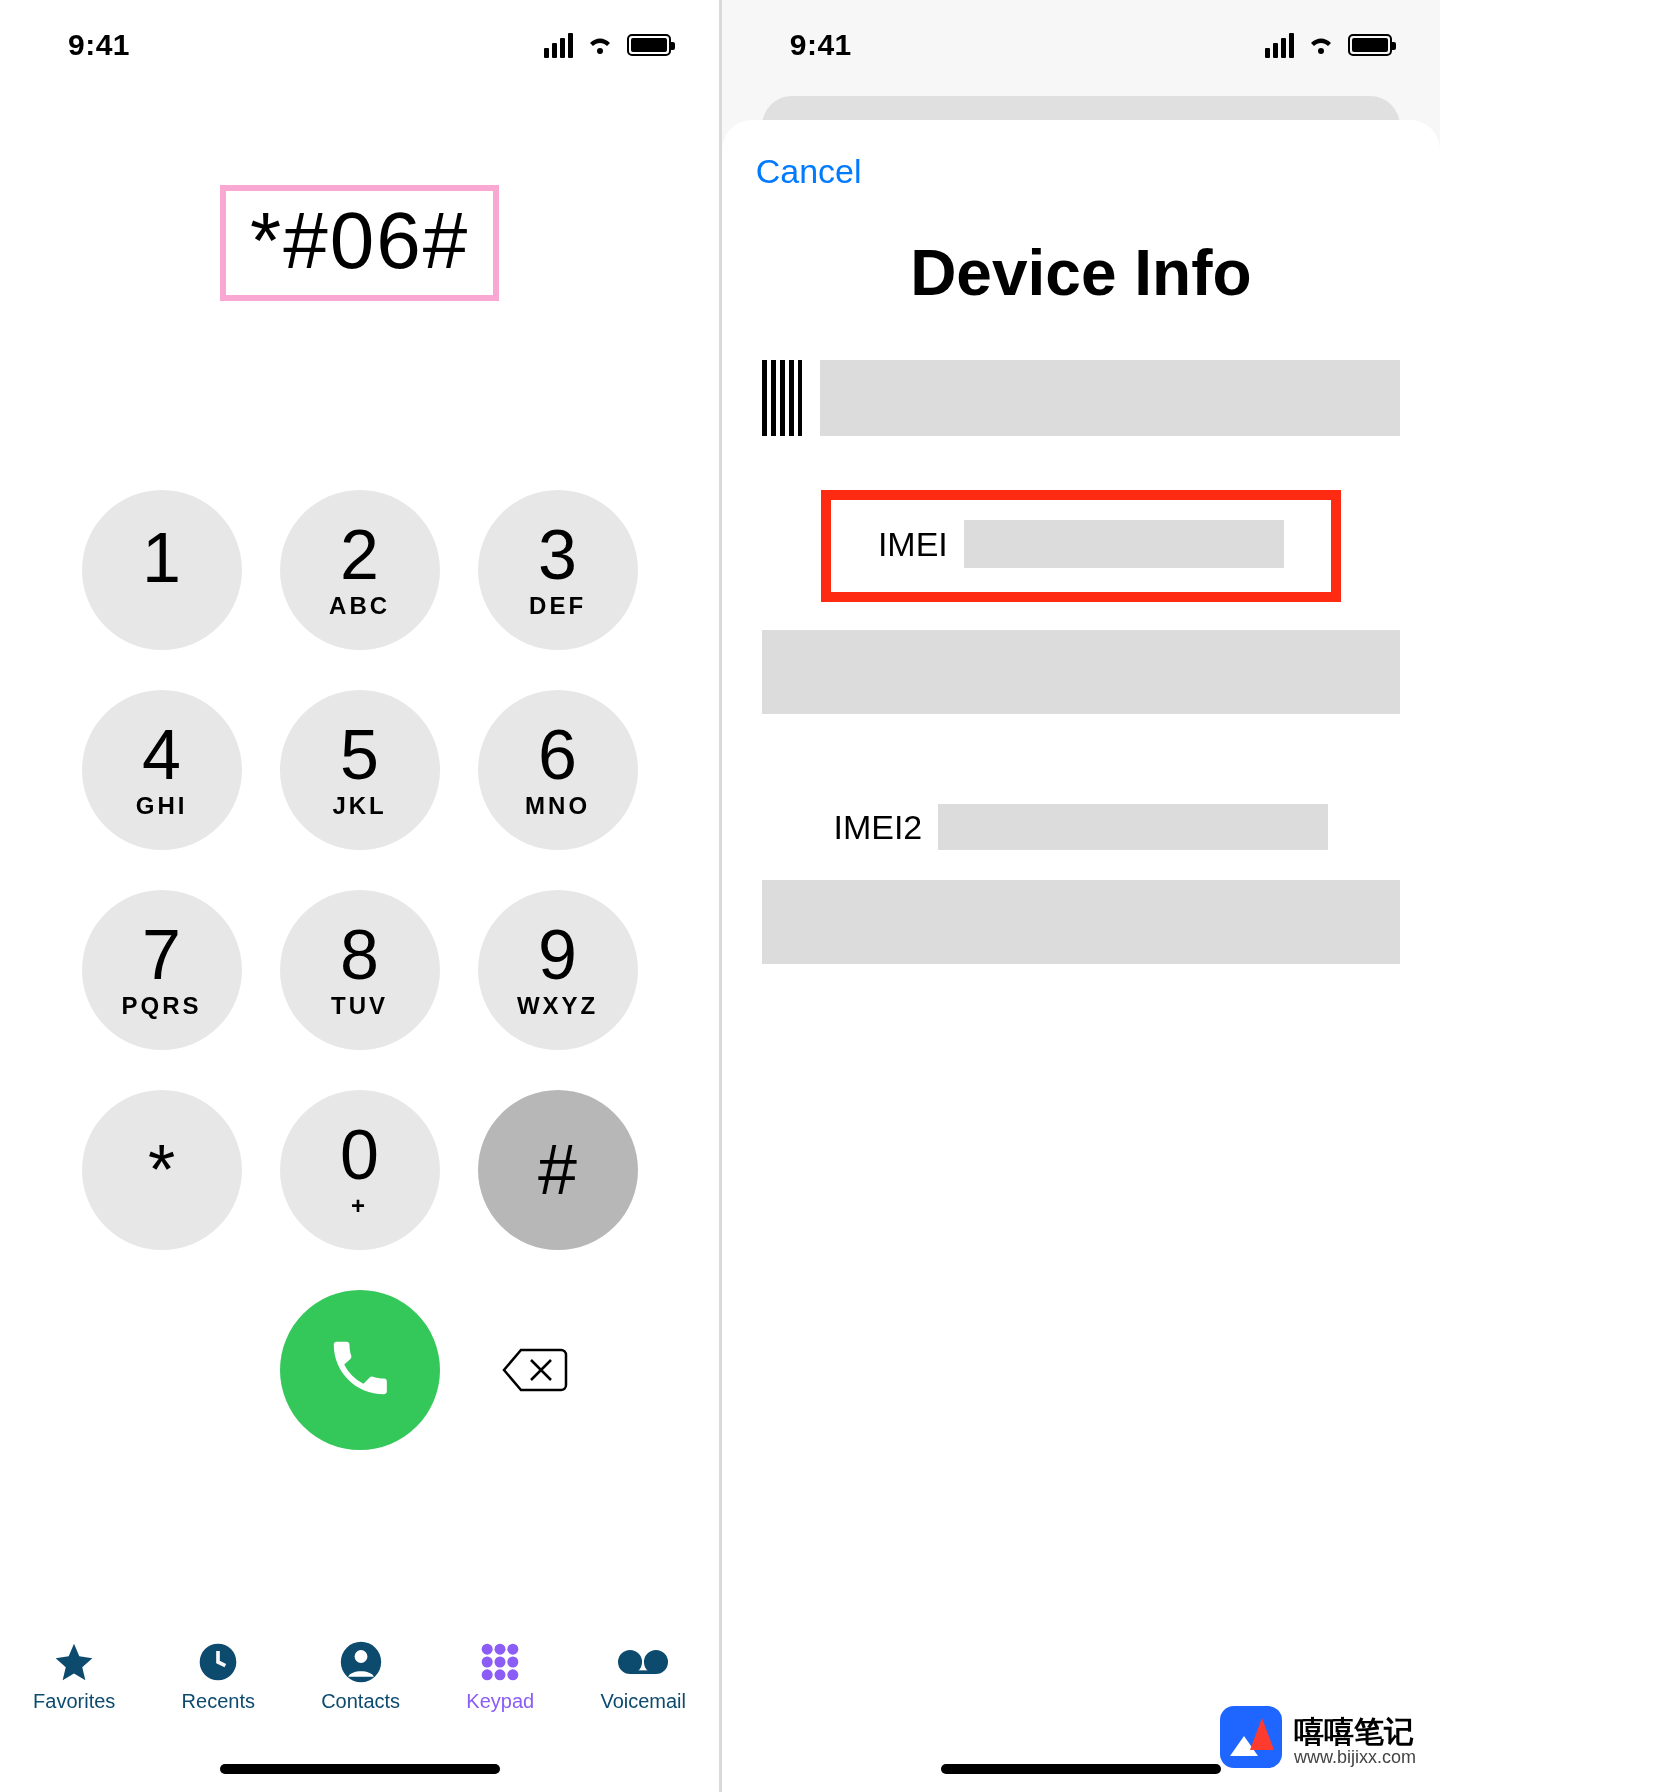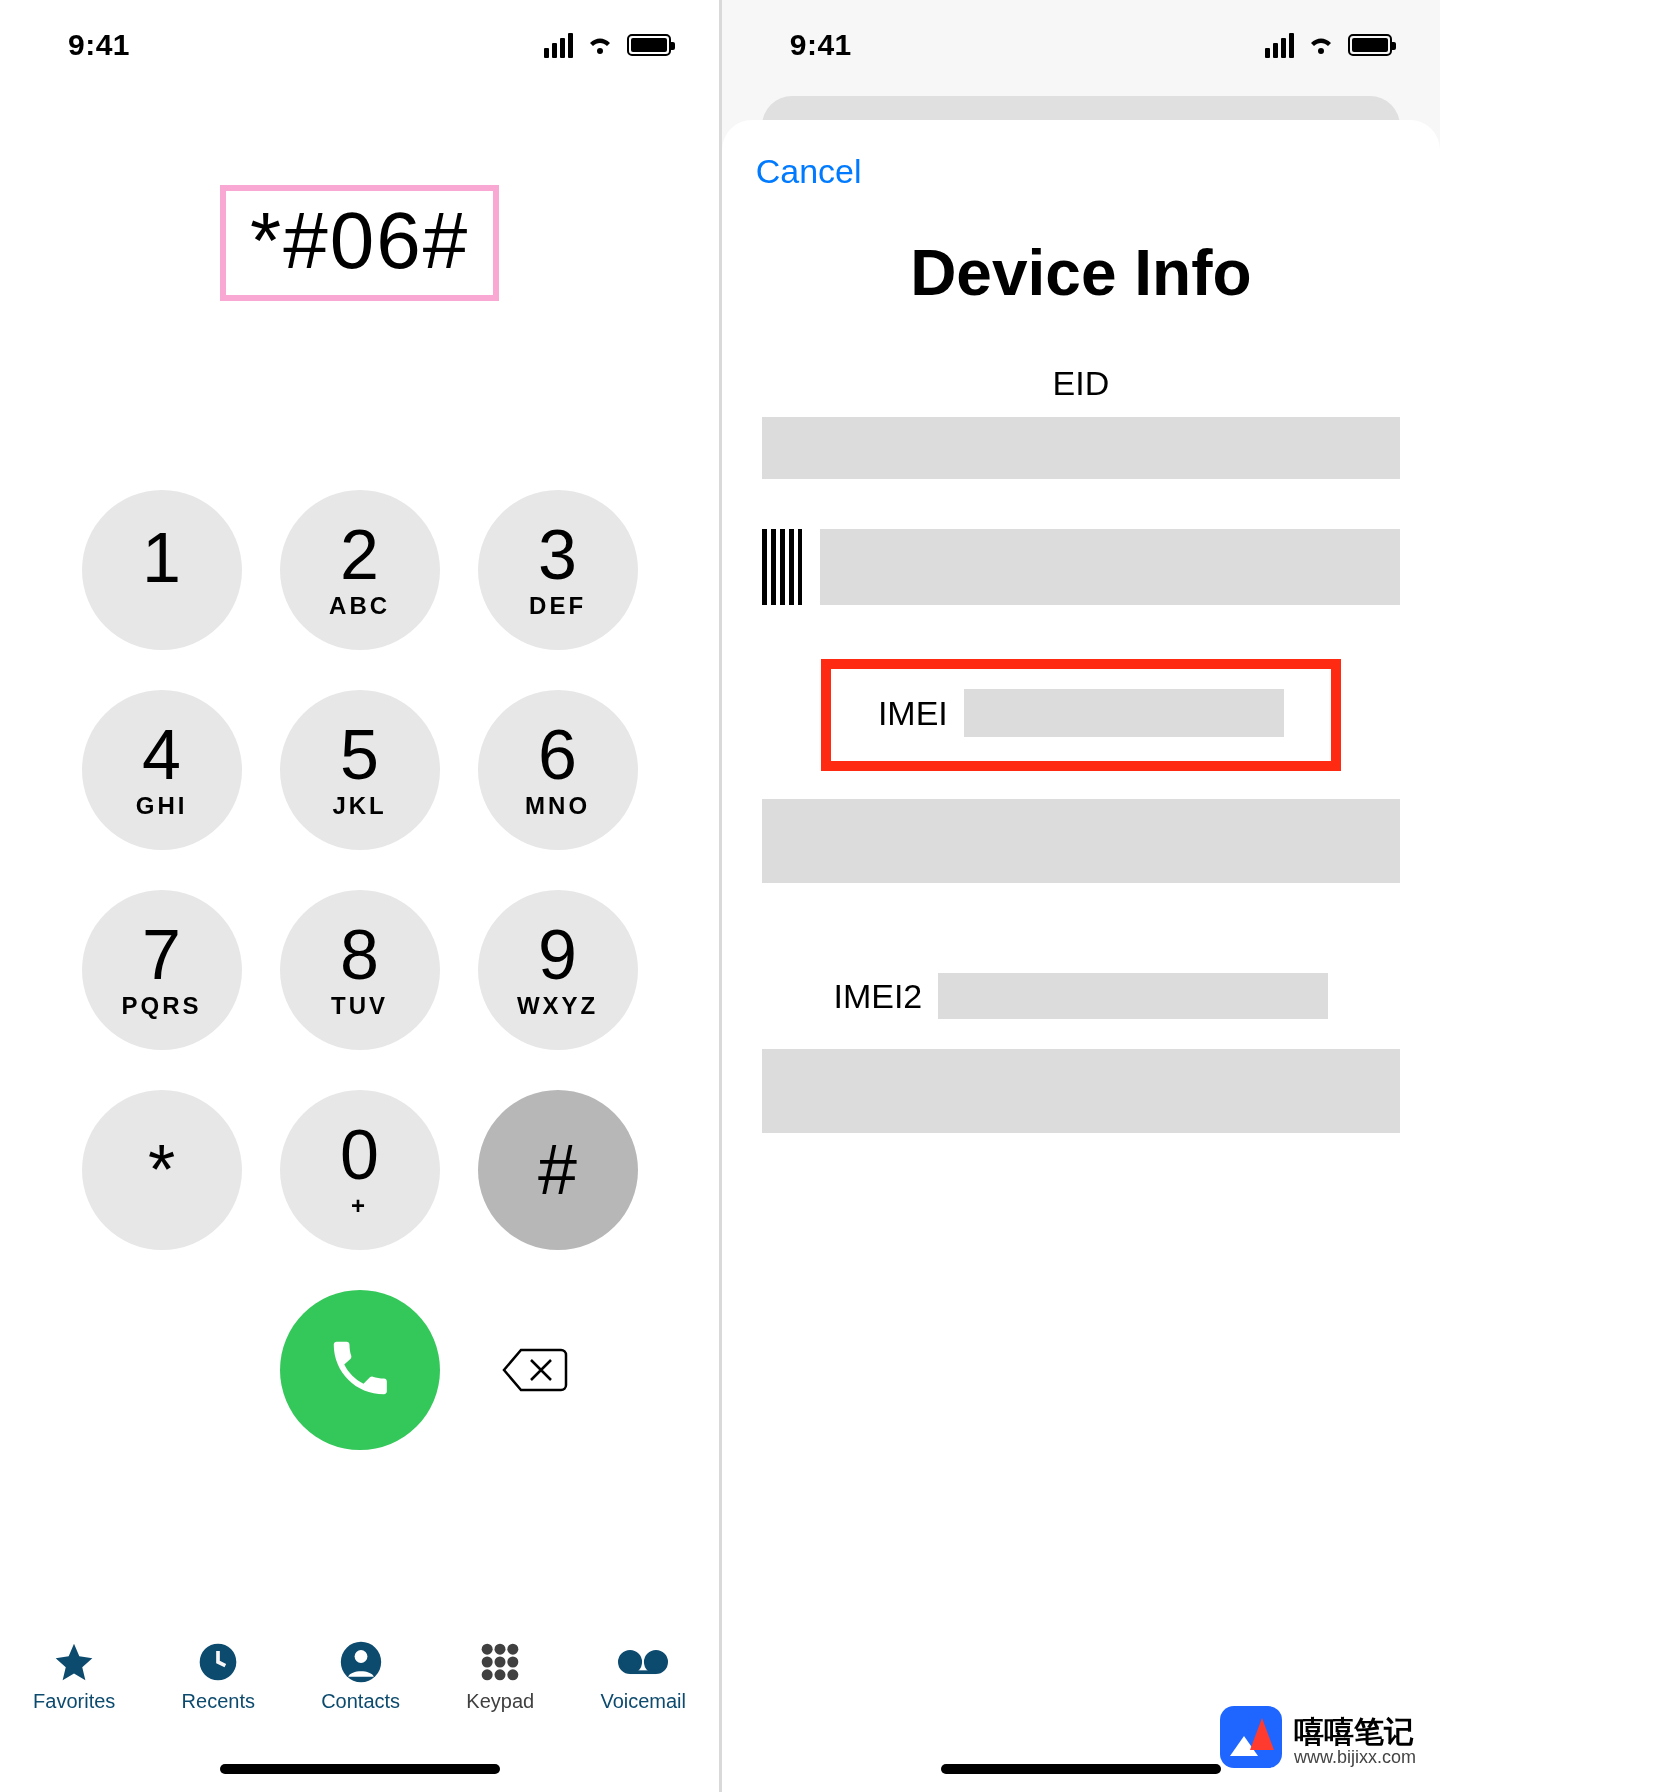--- a/index.html
+++ b/index.html
@@ -123,21 +123,21 @@
   .tabbar {
     position:absolute;
     bottom: 0; left:0; right:0;
     height: 170px;
     display:flex;
     justify-content:space-around;
     align-items:flex-start;
     padding-top: 18px;
   }
   .tab { display:flex; flex-direction:column; align-items:center; gap:6px; color:#0c4a6e; font-size:20px; }
-  .tab.active { color:#404040; }
+  .tab.active { color:#8b5cf6; }
   .tab .ico { width:50px; height:44px; display:flex; align-items:center; justify-content:center; }
   .tab svg { fill: currentColor; }
 
   .home-indicator {
     position:absolute;
     bottom: 18px;
     left:50%; transform:translateX(-50%);
     width: 280px; height: 10px;
     background:#000; border-radius:6px;
   }
@@ -420,24 +420,20 @@
           </span>
       </span>
     </div>
 
     <div class="sheet-hint"></div>
 
     <div class="sheet">
       <span class="cancel">Cancel</span>
       <h1>Device Info</h1>
 
-      <div class="info-block" style="margin-top:54px;">
-        <div class="info-label">EID</div>
-        <div class="redact wide"></div>
-      </div>
 
       <div class="barcode-row">
         <div class="barcode"></div>
         <div class="redact"></div>
       </div>
 
       <div class="imei-highlight">
         <div class="inline-row">
           <span class="info-label">IMEI</span>
           <span class="redact inline"></span>

